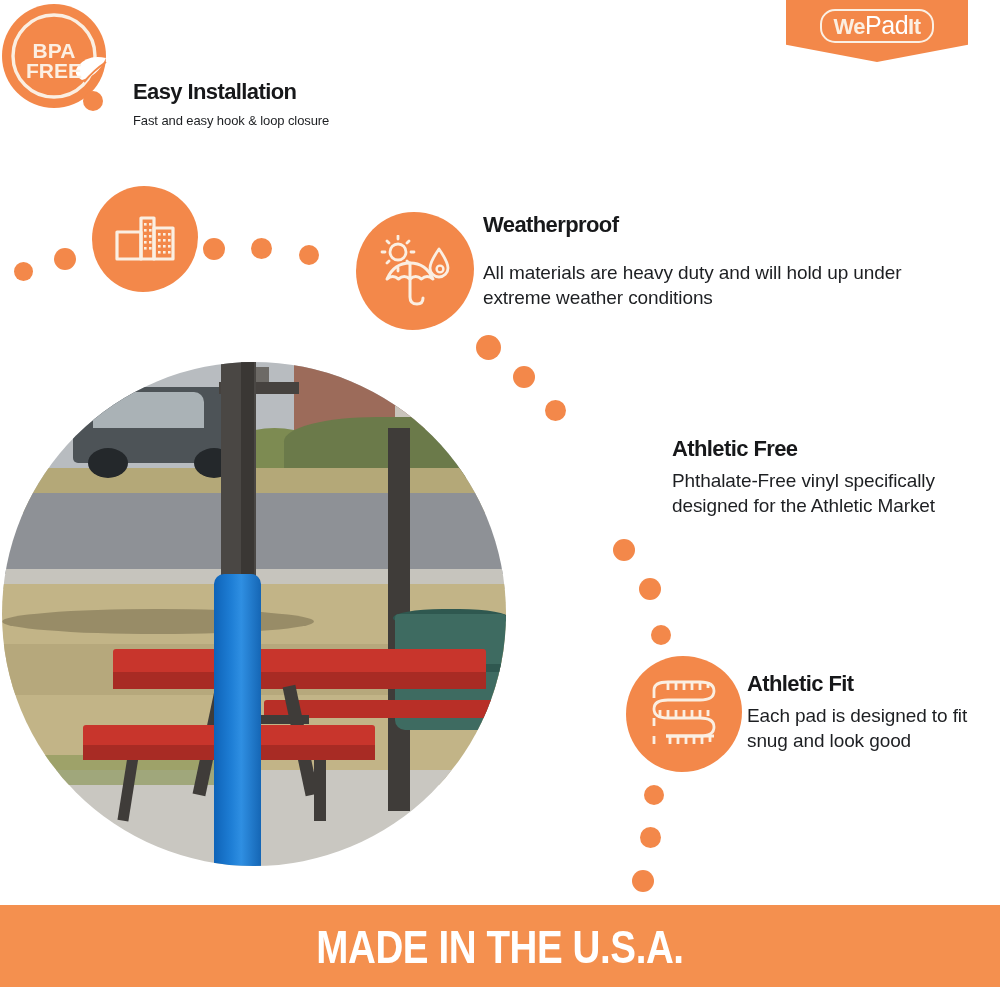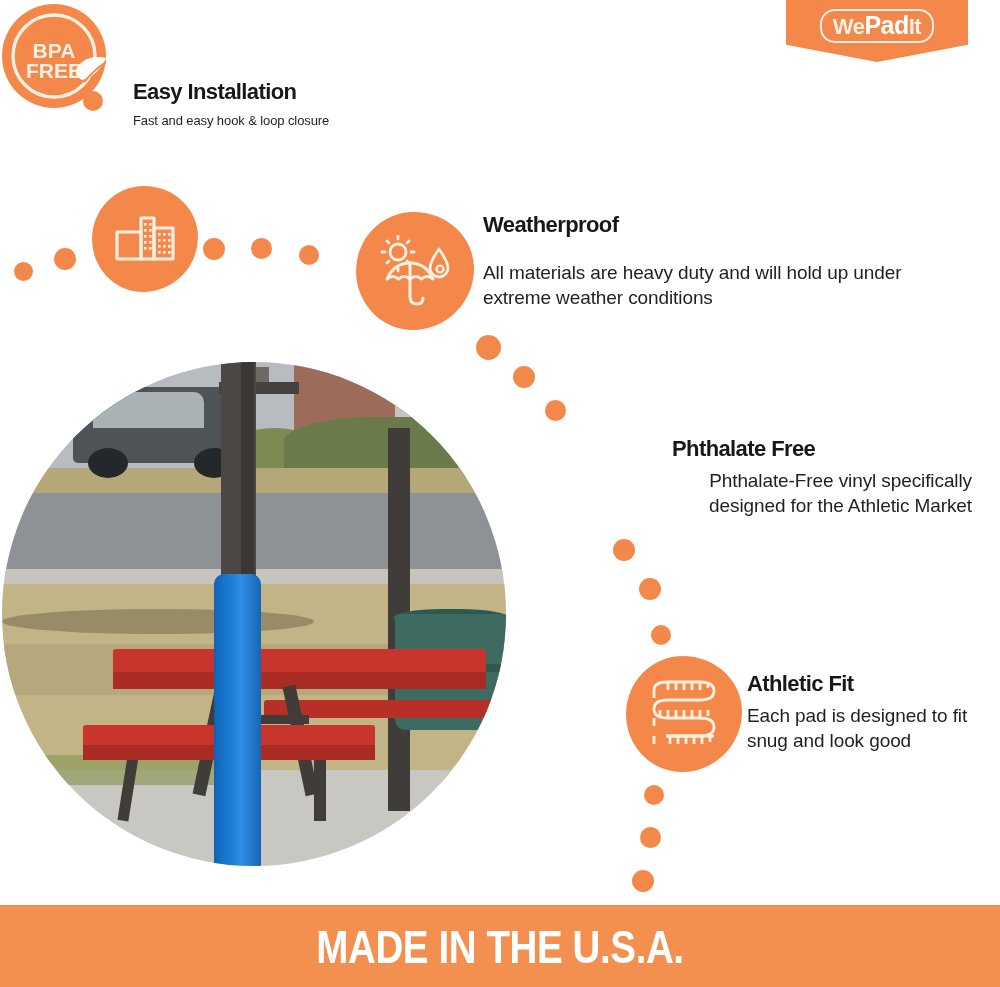--- a/index.html
+++ b/index.html
@@ -20,21 +20,21 @@
     display:flex; align-items:flex-start; justify-content:center;
   }
   .logo-plate {
     margin-top:9px;
     border:2.5px solid #FBF0E4;
     border-radius:15px;
     padding:2px 11px 3px 11px;
     display:flex; align-items:baseline; line-height:1;
   }
   .logo-we, .logo-it { color:#FBEFE2; font-size:22px; font-weight:bold; letter-spacing:-.5px; }
-  .logo-pad { color:#FFFFFF; font-size:25px; font-weight:bold; letter-spacing:-.5px; }
+  .logo-pad { color:#FFFFFF; font-size:25px; font-weight:normal; letter-spacing:-.5px; }
 
   
   .feat-title {
     font-size:22px; font-weight:bold; color:#17181A;
     letter-spacing:-.6px; line-height:1.05; white-space:nowrap;
   }
   .feat-desc {
     font-size:19px; color:#1D1F22; line-height:1.33; letter-spacing:-.1px;
   }
 
@@ -42,21 +42,21 @@
   #blk-easy { position:absolute; left:133px; top:80px; }
   #blk-easy .feat-title { font-size:22px; }
   #blk-easy .feat-desc { margin-top:9px; font-size:13px; }
 
   
   #blk-weather { position:absolute; left:483px; top:213px; width:420px; }
   #blk-weather .feat-desc { margin-top:24px; }
 
   
   #blk-phth { position:absolute; left:672px; top:437px; width:300px; }
-  #blk-phth .feat-desc { margin-top:8px;text-align:right; }
+  #blk-phth .feat-desc { margin-top:8px; }
 
   
   #blk-fit { position:absolute; left:747px; top:672px; width:240px; }
   #blk-fit .feat-desc { margin-top:8px; }
 
   
   .icon-circle {
     position:absolute; border-radius:50%;
     background:#F3884A;
     display:flex; align-items:center; justify-content:center;
@@ -169,21 +169,21 @@
     <div class="feat-title">Easy Installation</div>
     <div class="feat-desc">Fast and easy hook &amp; loop closure</div>
   </div>
 
   <div id="blk-weather">
     <div class="feat-title">Weatherproof</div>
     <div class="feat-desc">All materials are heavy duty and will hold up under extreme weather conditions</div>
   </div>
 
   <div id="blk-phth">
-    <div class="feat-title">Phthalate Free</div>
+    <div class="feat-title">Athletic Free</div>
     <div class="feat-desc">Phthalate-Free vinyl specifically designed for the Athletic Market</div>
   </div>
 
   <div id="blk-fit">
     <div class="feat-title">Athletic Fit</div>
     <div class="feat-desc">Each pad is designed to fit snug and look good</div>
   </div>
 
   <div class="icon-circle blobby" id="ic-install">
     <svg width="62" height="54" viewBox="0 0 62 54">

